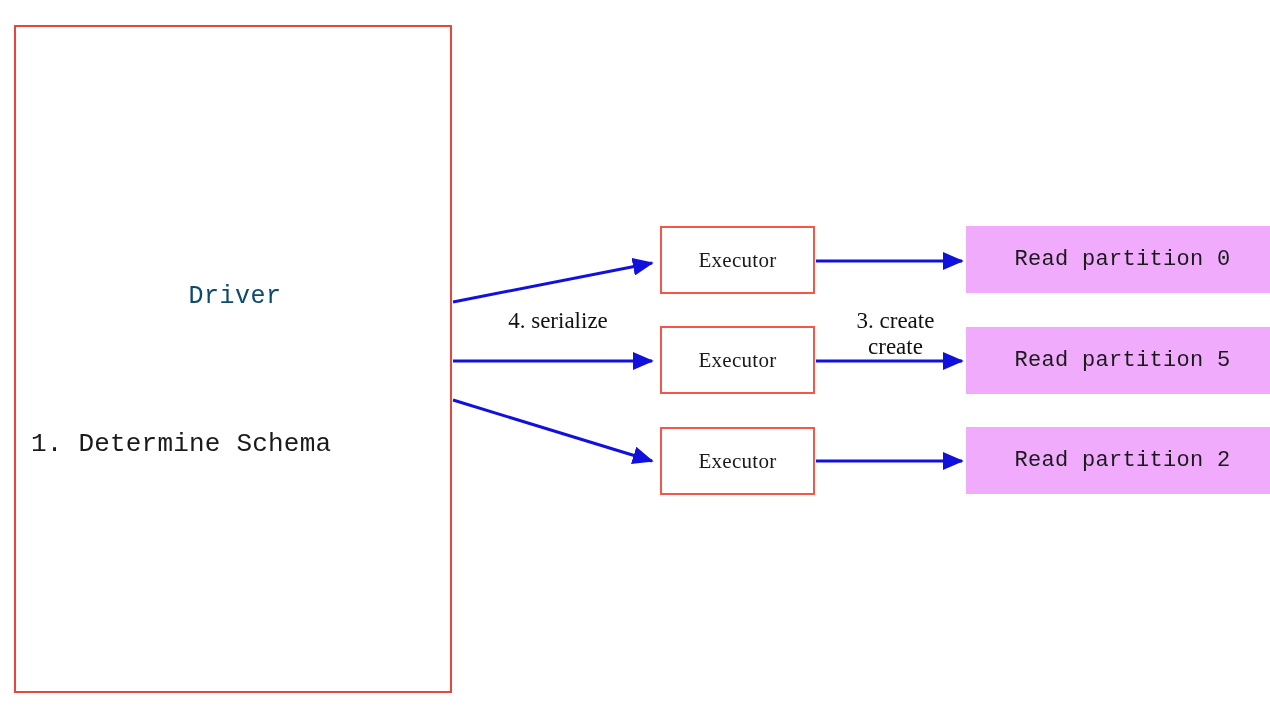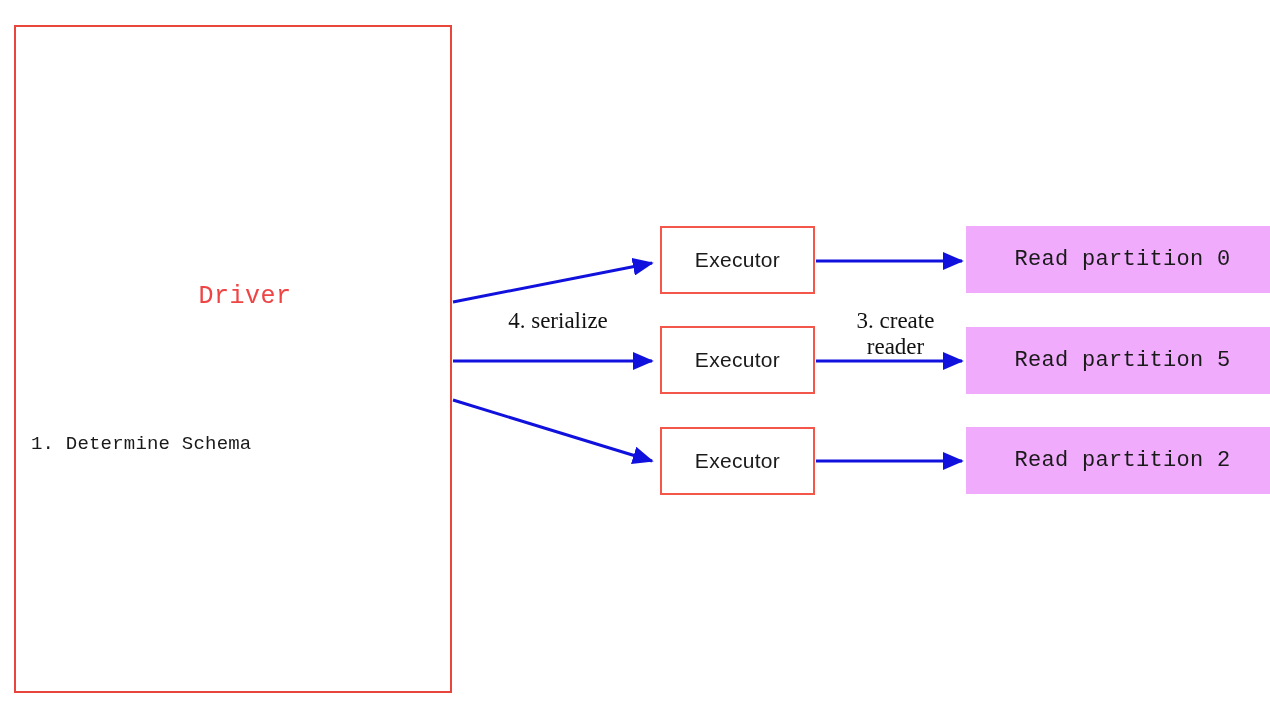--- a/index.html
+++ b/index.html
@@ -29,30 +29,29 @@
     background: #ffffff;
   }
   .driver-title {
     position: absolute;
     left: 0;
     top: 255px;
     width: 438px;
     text-align: center;
     font-family: "Liberation Mono", "DejaVu Sans Mono", monospace;
     font-size: 25px;
-    color: #ef4444;
+    color: #0c4a6e;
     letter-spacing: 0.5px;
-    padding-left: 10px;
   }
   .driver-steps {
     position: absolute;
     left: 15px;
     top: 352px;
     font-family: "Liberation Mono", "DejaVu Sans Mono", monospace;
-    font-size: 19px;
+    font-size: 26px;
     line-height: 26px;
     color: #1a1a1a;
     white-space: pre;
     letter-spacing: 0.2px;
   }
   .driver-steps div { white-space: pre; }
 
   
   .executor-box {
     position: absolute;
@@ -60,21 +59,21 @@
     width: 155px;
     height: 68px;
     box-sizing: border-box;
     border: 2px solid #f4564a;
     background: #ffffff;
     display: flex;
     align-items: center;
     justify-content: center;
   }
   .executor-label {
-    font-family: Liberation Sans, sans-serif;
+    font-family: Liberation Serif, serif;
     font-size: 21px;
     color: #1a1a1a;
     letter-spacing: 0.3px;
   }
   .exec-0 { top: 226px; }
   .exec-1 { top: 326px; }
   .exec-2 { top: 427px; }
 
   
   .partition-box {
@@ -178,16 +177,16 @@
     <line x1="816" y1="361" x2="962" y2="361" stroke="#1111dd" stroke-width="3" marker-end="url(#arrowhead)"></line>
 
     <line x1="816" y1="461" x2="962" y2="461" stroke="#1111dd" stroke-width="3" marker-end="url(#arrowhead)"></line>
   </svg>
 
   <div class="arrow-label label-serialize">
     <div>4. serialize</div>
   </div>
   <div class="arrow-label label-create-reader">
     <div>3. create</div>
-    <div>reader</div>
+    <div>create</div>
   </div>
 
 </div>
 
 </body></html>

